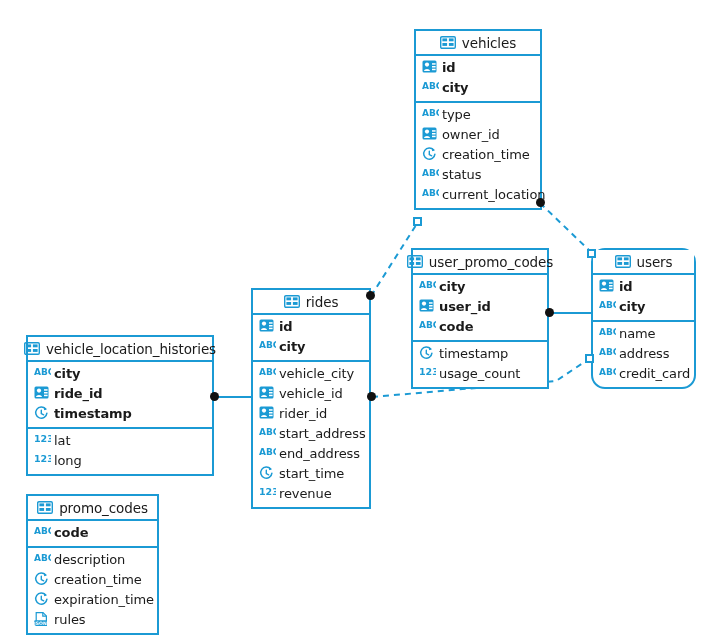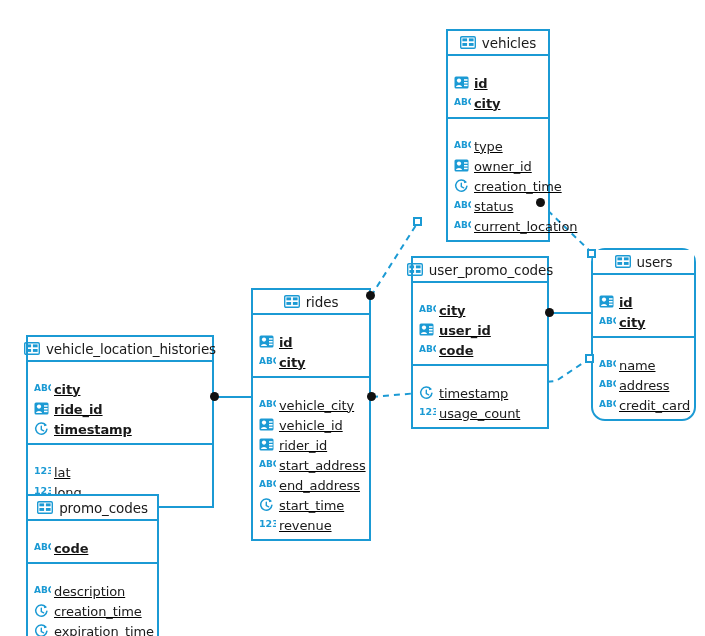--- a/index.html
+++ b/index.html
@@ -46,22 +46,21 @@
     border-bottom: 2px solid #1b9ad4;
     padding: 0 8px;
   }
   .tbl-title {
     font-size: 13.5px;
     color: #1a1a1a;
     white-space: nowrap;
     letter-spacing: -0.1px;
   }
   .section {
-    padding: 17px 0 4px 0;
-    text-decoration: underline;
+    padding: 1px 0 4px 0;
   }
   .section.keys {
     border-bottom: 2px solid #1b9ad4;
   }
   .field-row {
     display: flex;
     align-items: center;
     gap: 5px;
     padding: 0.5px 0 0.5px 6px;
     height: 19px;
@@ -126,21 +125,21 @@
 
   <div class="dot" style="left:536px;top:198px;"></div>
   <div class="sq" style="left:587px;top:249px;"></div>
 
   <div class="dot" style="left:367px;top:392px;"></div>
   <div class="sq" style="left:585px;top:354px;"></div>
 
   <div class="dot" style="left:210px;top:392px;"></div>
   <div class="dot" style="left:545px;top:308px;"></div>
 
-<div class="table-box" style="left: 414px; top: 29px; width: 104px; margin-left: 32px;">
+<div class="table-box" style="left: 414px; top: 29px; width: 128px;">
       <div class="tbl-header">
         <span class="icon grid-icon">
           <svg width="16" height="13" viewBox="0 0 16 13">
             <rect x="0.7" y="0.7" width="14.6" height="11.6" rx="1.2" fill="none" stroke="#1b9ad4" stroke-width="1.4"></rect>
             <rect x="2.4" y="2.4" width="4.7" height="2.9" fill="#1b9ad4"></rect>
             <rect x="8.9" y="2.4" width="4.7" height="2.9" fill="#1b9ad4"></rect>
             <rect x="2.4" y="7.0" width="4.7" height="2.9" fill="#1b9ad4"></rect>
             <rect x="8.9" y="7.0" width="4.7" height="2.9" fill="#1b9ad4"></rect>
           </svg>
         </span>
@@ -212,21 +211,21 @@
         <div class="field-row">
           <span class="icon">
             <svg width="17" height="11" viewBox="0 0 17 11">
               <text x="0" y="9" font-family="DejaVu Sans, sans-serif" font-size="9" font-weight="bold" fill="#1b9ad4">ABC</text>
             </svg>
           </span>
           <span class="field-name">current_location</span>
         </div>
       </div>
     </div>
-    <div class="table-box" style="left: 411px; top: 256px; width: 138px;">
+    <div class="table-box" style="left: 411px; top: 248px; width: 138px;">
       <div class="tbl-header">
         <span class="icon grid-icon">
           <svg width="16" height="13" viewBox="0 0 16 13">
             <rect x="0.7" y="0.7" width="14.6" height="11.6" rx="1.2" fill="none" stroke="#1b9ad4" stroke-width="1.4"></rect>
             <rect x="2.4" y="2.4" width="4.7" height="2.9" fill="#1b9ad4"></rect>
             <rect x="8.9" y="2.4" width="4.7" height="2.9" fill="#1b9ad4"></rect>
             <rect x="2.4" y="7.0" width="4.7" height="2.9" fill="#1b9ad4"></rect>
             <rect x="8.9" y="7.0" width="4.7" height="2.9" fill="#1b9ad4"></rect>
           </svg>
         </span>

